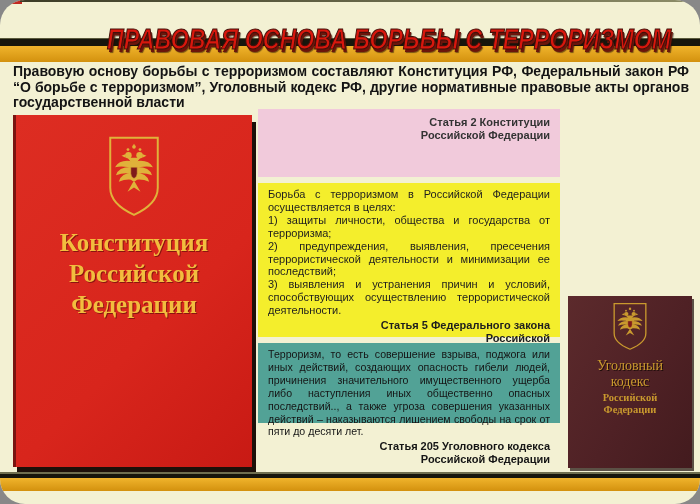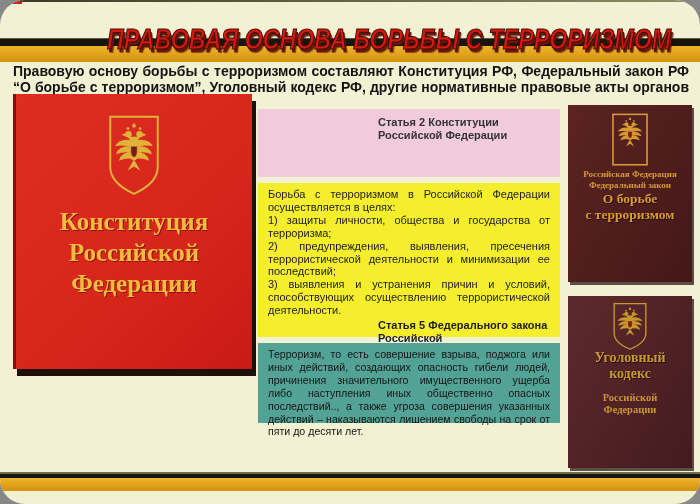--- a/index.html
+++ b/index.html
@@ -48,21 +48,21 @@
     text-shadow:2px 3px 0 #6b150b,3px 4px 1px rgba(30,15,8,.55);
     transform:scaleX(0.8);transform-origin:0 50%;
   }
   .intro{
     position:absolute;left:13px;top:64px;width:676px;
     font-size:14px;line-height:15.5px;font-weight:bold;color:var(--intro_text);
     text-align:justify;
   }
   
   .constitution-book{
-    position:absolute;left:13px;top:94px;width:239px;height:275px;
+    position:absolute;left:13px;top:115px;width:239px;height:352px;
     background:linear-gradient(135deg,#dd2d22,var(--constitution_red) 60%,#c81a14);
     border-left:3px solid #7a1410;
     box-shadow:4px 7px 0 0 var(--constitution_shadow);
   }
   .constitution-emblem{position:absolute;left:50%;top:20px;transform:translateX(-50%);
     width:66px;height:88px;color:#e0b23a;}
   .constitution-title{
     position:absolute;left:0;top:112px;width:100%;
     font-family:"Liberation Serif",serif;font-weight:bold;font-size:25px;line-height:31px;
     color:var(--constitution_gold);text-align:center;white-space:pre-line;
@@ -72,21 +72,21 @@
   .article-block{
     position:absolute;left:258px;width:302px;color:var(--block_text);
     padding:5px 10px 4px 10px;
   }
   .block-pink{top:109px;height:68px;background:var(--pink_block);color:#333333;}
   .block-yellow{top:183px;height:154px;background:var(--yellow_block);}
   .block-teal{top:343px;height:80px;background:var(--teal_block);color:#151515;}
   .block-text{font-size:11px;line-height:12.9px;text-align:justify;white-space:pre-line;}
   .block-teal .block-text{font-size:10.6px;line-height:12.9px;}
   .block-source{
-    font-weight:bold;font-size:11px;line-height:13px;text-align:left;
+    font-weight:bold;font-size:11px;line-height:13px;text-align:right;
     padding-left:110px;white-space:pre-line;margin-top:2px;
   }
   
   .law-book{
     position:absolute;left:568px;top:105px;width:124px;height:177px;
     background:linear-gradient(120deg,#5a2421,var(--law_book_bg) 55%,#441817);
     box-shadow:2px 3px 0 0 rgba(25,12,8,.7);
   }
   .law-emblem{position:absolute;left:50%;top:8px;transform:translateX(-50%);
     width:46px;height:54px;color:var(--law_book_gold);}
@@ -102,22 +102,22 @@
     text-shadow:1px 1px 0 rgba(20,8,5,.8);
   }
   .code-book{
     position:absolute;left:568px;top:296px;width:124px;height:172px;
     background:linear-gradient(120deg,#5c2a2c,var(--code_book_bg) 55%,#431b1e);
     box-shadow:2px 3px 0 0 rgba(25,12,8,.7);
   }
   .code-emblem{position:absolute;left:50%;top:6px;transform:translateX(-50%);
     width:44px;height:52px;color:var(--code_book_gold);}
   .code-title-main{
-    position:absolute;left:0;top:54px;width:100%;text-align:center;
-    font-family:"Liberation Serif",serif;font-weight:bold;
+    position:absolute;left:0;top:62px;width:100%;text-align:center;
+    font-family:"Liberation Serif",serif;font-weight:normal;
     font-size:14px;line-height:16px;color:var(--code_book_gold);white-space:pre-line;
     text-shadow:1px 1px 0 rgba(20,8,5,.8);
   }
   .code-title-sub{
     position:absolute;left:0;top:96px;width:100%;text-align:center;
     font-family:"Liberation Serif",serif;font-weight:bold;
     font-size:10.5px;line-height:12px;color:var(--code_book_gold);white-space:pre-line;
   }
   
   .bottom-hairline{position:absolute;left:0;top:472px;width:700px;height:2px;background:#6f6f50;}
@@ -192,32 +192,24 @@
     <div class="block-text">Борьба с терроризмом в Российской Федерации осуществляется в целях:
 1) защиты личности, общества и государства от терроризма;
 2) предупреждения, выявления, пресечения террористической деятельности и минимизации ее последствий;
 3) выявления и устранения причин и условий, способствующих осуществлению террористической деятельности.</div>
     <div class="block-source">Статья 5 Федерального закона Российской
 Федерации “О борьбе с терроризмом”</div>
   </div>
 
   <div class="article-block block-teal">
     <div class="block-text">Терроризм, то есть совершение взрыва, поджога или иных действий, создающих опасность гибели людей, причинения значительного имущественного ущерба либо наступления иных общественно опасных последствий.., а также угроза совершения указанных действий – наказываются лишением свободы на срок от пяти до десяти лет.</div>
-  </div>
-
-  <div class="law-book">
-    <svg class="law-emblem" viewBox="0 0 100 120" preserveAspectRatio="none">
-      <rect x="13" y="3" width="74" height="112" fill="none" stroke="currentColor" stroke-width="3.5"></rect>
-      <use href="#dbl-eagle" xlink:href="#dbl-eagle" transform="translate(18,9) scale(0.64)"></use>
-    </svg>
-    <div class="law-header">Российская Федерация
-Федеральный закон</div>
-    <div class="law-title">О борьбе
-с терроризмом</div>
-  </div>
+    <div class="block-source">Статья 205 Уголовного кодекса
+Российской Федерации</div>
+  </div>
+
 
   <div class="code-book">
     <svg class="code-emblem" viewBox="0 0 100 130" preserveAspectRatio="none">
       <path d="M14 4 H86 V78 Q86 102 50 118 Q14 102 14 78 Z" fill="none" stroke="currentColor" stroke-width="3"></path>
       <use href="#dbl-eagle" xlink:href="#dbl-eagle" transform="translate(15,9) scale(0.70)"></use>
     </svg>
     <div class="code-title-main">Уголовный
 кодекс</div>
     <div class="code-title-sub">Российской
 Федерации</div>

